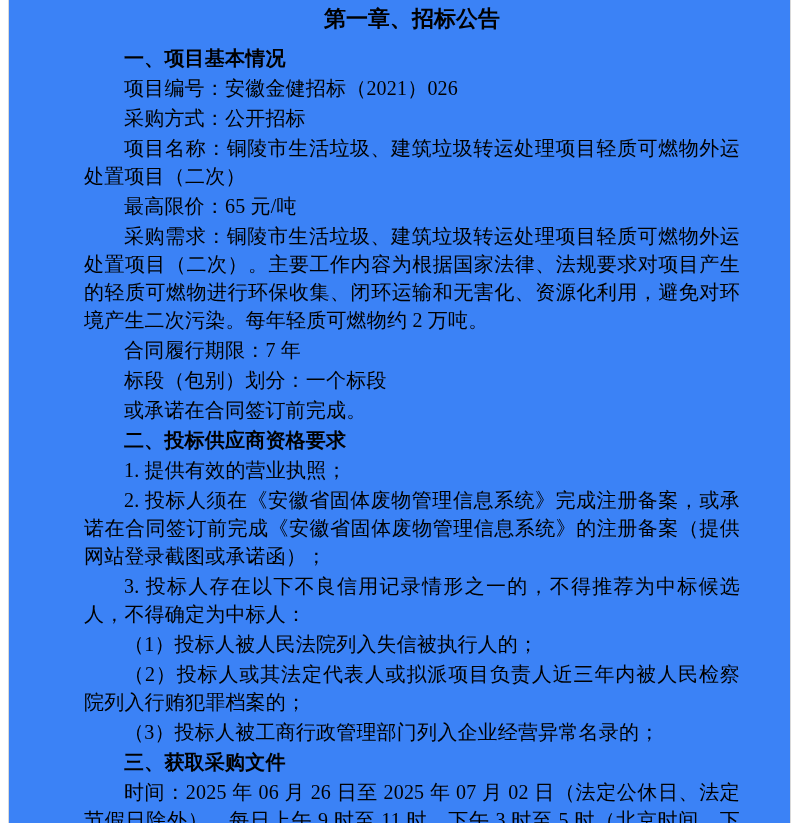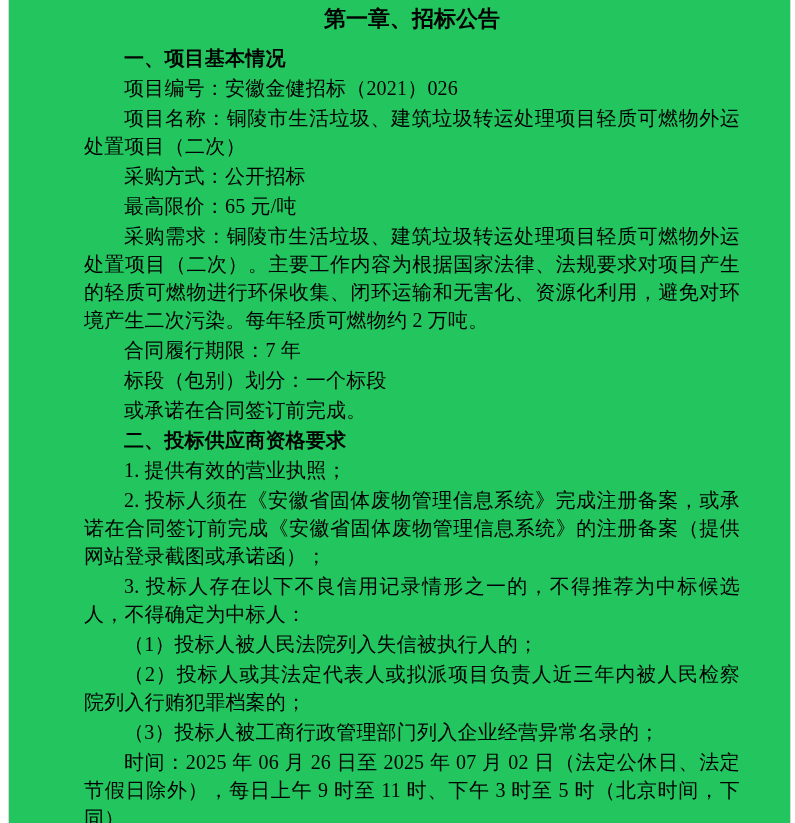--- a/index.html
+++ b/index.html
@@ -12,21 +12,21 @@
     font-family: "Liberation Serif", "DejaVu Serif", serif;
     color: #000000;
   }
   .page {
     box-sizing: border-box;
     position: absolute;
     left: 8px;
     top: 0;
     width: 783px;
     height: 823px;
-    background: #22c55e;
+    background: #3b82f6;
     border-left: 1px solid #d9d9d9;
     border-right: 1px solid #d9d9d9;
   }
   .content {
     box-sizing: border-box;
     padding: 2px 50px 0 75px;
   }
   .doc-title {
     font-size: 22px;
     line-height: 34px;
@@ -49,32 +49,33 @@
 </head>
 <body>
 
 <div class="page">
   <div class="content">
 
     <h1 class="doc-title">第一章、招标公告</h1>
 
     <p class="para heading">一、项目基本情况</p>
     <p class="para">项目编号：安徽金健招标（2021）026</p>
+    <p class="para">采购方式：公开招标</p>
     <p class="para">项目名称：铜陵市生活垃圾、建筑垃圾转运处理项目轻质可燃物外运处置项目（二次）</p>
-    <p class="para">采购方式：公开招标</p>
     <p class="para">最高限价：65 元/吨</p>
     <p class="para">采购需求：铜陵市生活垃圾、建筑垃圾转运处理项目轻质可燃物外运处置项目（二次）。主要工作内容为根据国家法律、法规要求对项目产生的轻质可燃物进行环保收集、闭环运输和无害化、资源化利用，避免对环境产生二次污染。每年轻质可燃物约 2 万吨。</p>
     <p class="para">合同履行期限：7 年</p>
     <p class="para">标段（包别）划分：一个标段</p>
     <p class="para">或承诺在合同签订前完成。</p>
 
     <p class="para heading">二、投标供应商资格要求</p>
     <p class="para">1. 提供有效的营业执照；</p>
     <p class="para">2. 投标人须在《安徽省固体废物管理信息系统》完成注册备案，或承诺在合同签订前完成《安徽省固体废物管理信息系统》的注册备案（提供网站登录截图或承诺函）；</p>
     <p class="para">3. 投标人存在以下不良信用记录情形之一的，不得推荐为中标候选人，不得确定为中标人：</p>
     <p class="para">（1）投标人被人民法院列入失信被执行人的；</p>
     <p class="para">（2）投标人或其法定代表人或拟派项目负责人近三年内被人民检察院列入行贿犯罪档案的；</p>
     <p class="para">（3）投标人被工商行政管理部门列入企业经营异常名录的；</p>
 
+    <p class="para heading">三、获取采购文件</p>
     <p class="para">时间：2025 年 06 月 26 日至 2025 年 07 月 02 日（法定公休日、法定节假日除外），每日上午 9 时至 11 时、下午 3 时至 5 时（北京时间，下同）。</p>
 
   </div>
 </div>
 
 </body></html>

